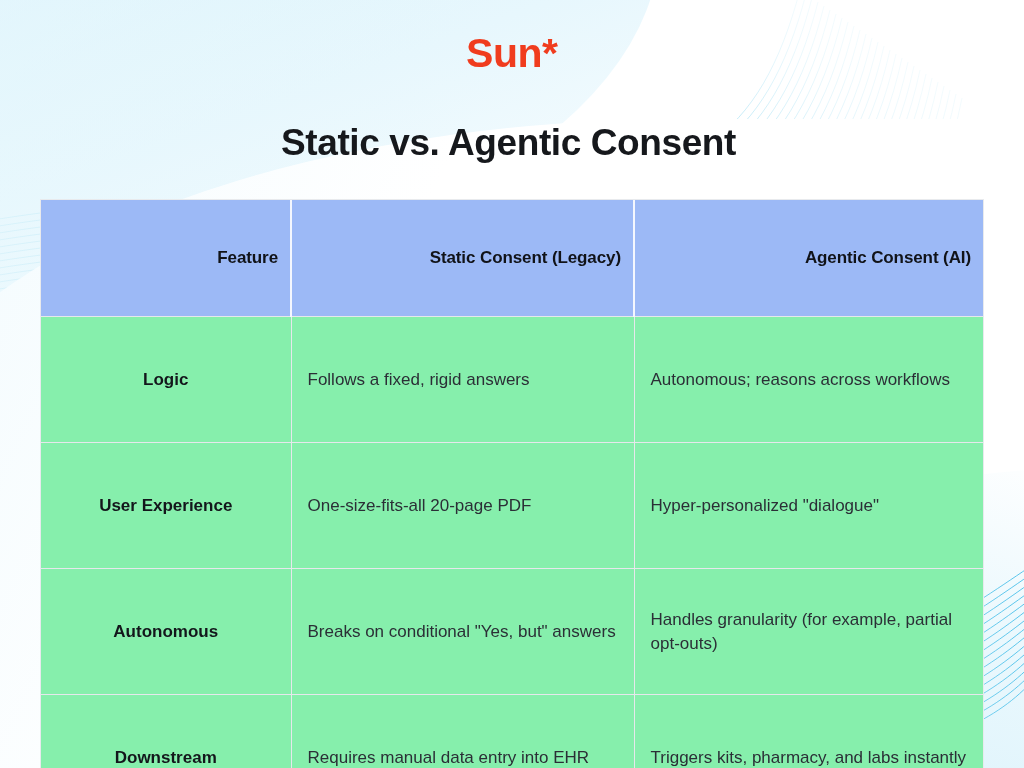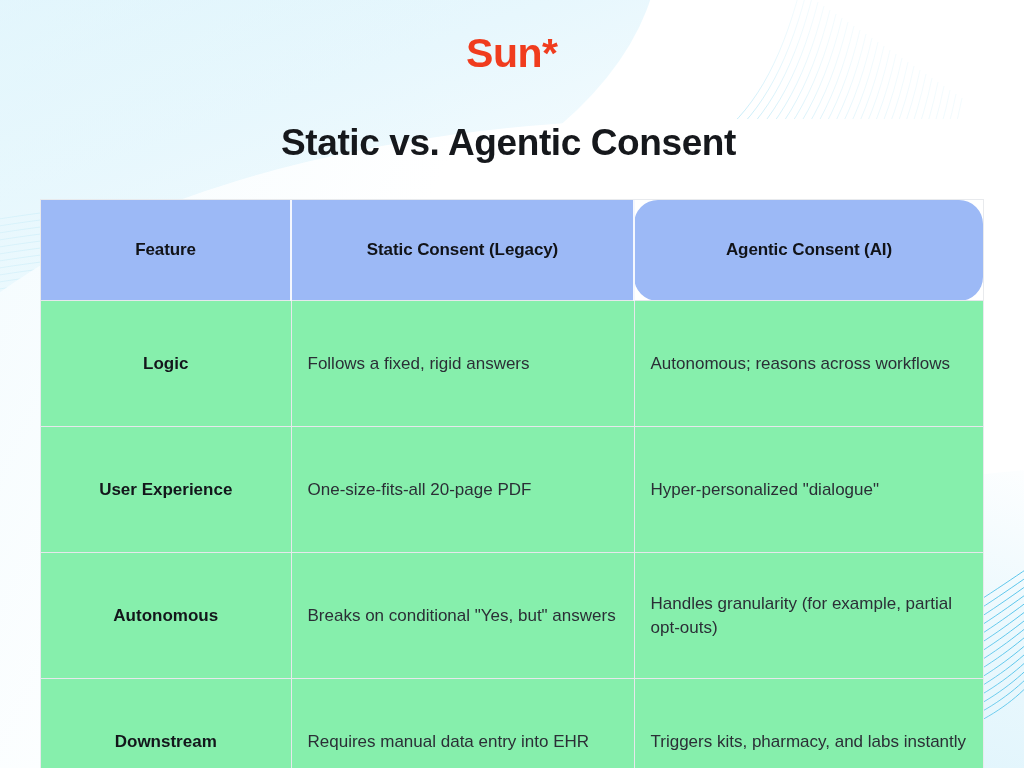--- a/index.html
+++ b/index.html
@@ -125,27 +125,27 @@
   }
   table.cmp col.c1 { width: 250px; }
   table.cmp col.c2 { width: 343px; }
   table.cmp col.c3 { width: 349px; }
 
   table.cmp thead th {
     background: #9cb9f6;
     color: #111318;
     font-size: 17px;
     font-weight: 700;
-    text-align: center;
+    text-align: right;
     height: 100px;
-    padding: 0 12px;
+    padding: 8px 12px;
     border-right: 2px solid #f4f7fe;
     letter-spacing: -0.1px;
   }
-  table.cmp thead th:last-child { border-right: none; border-radius: 24px; }
+  table.cmp thead th:last-child { border-right: none; }
 
   table.cmp tbody td {
     border-top: 1px solid #e6e8ec;
     border-right: 1px solid #e6e8ec;
     height: 105px;
     vertical-align: middle;
     font-size: 17px;
     color: #2b2f36;
     line-height: 1.38;
     padding: 10px 16px;

